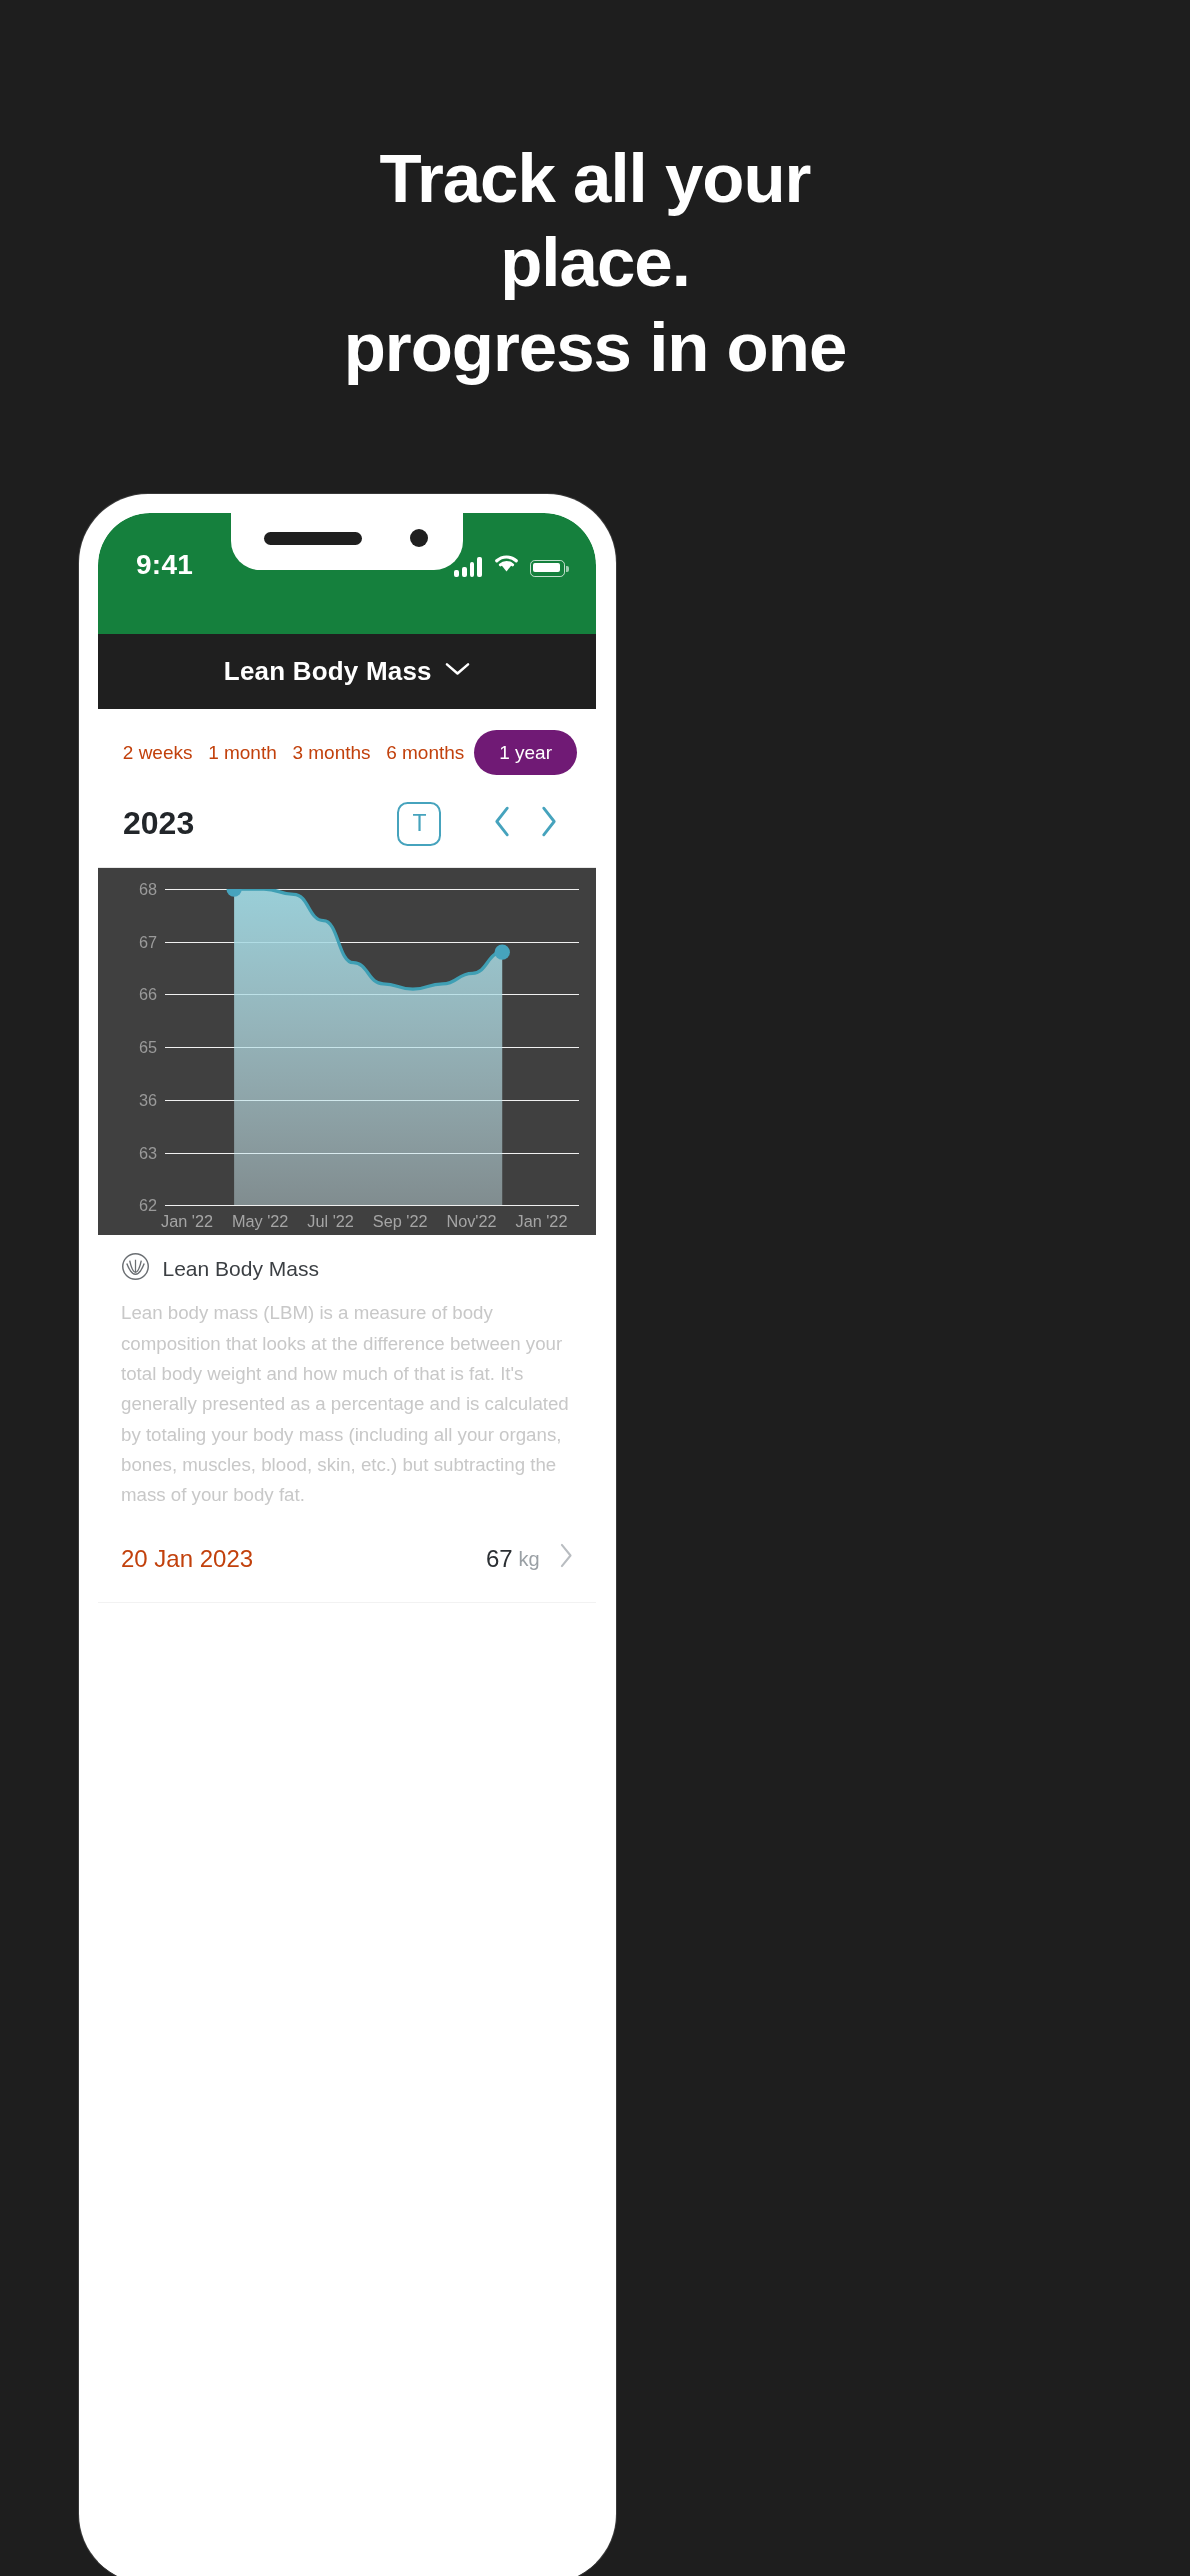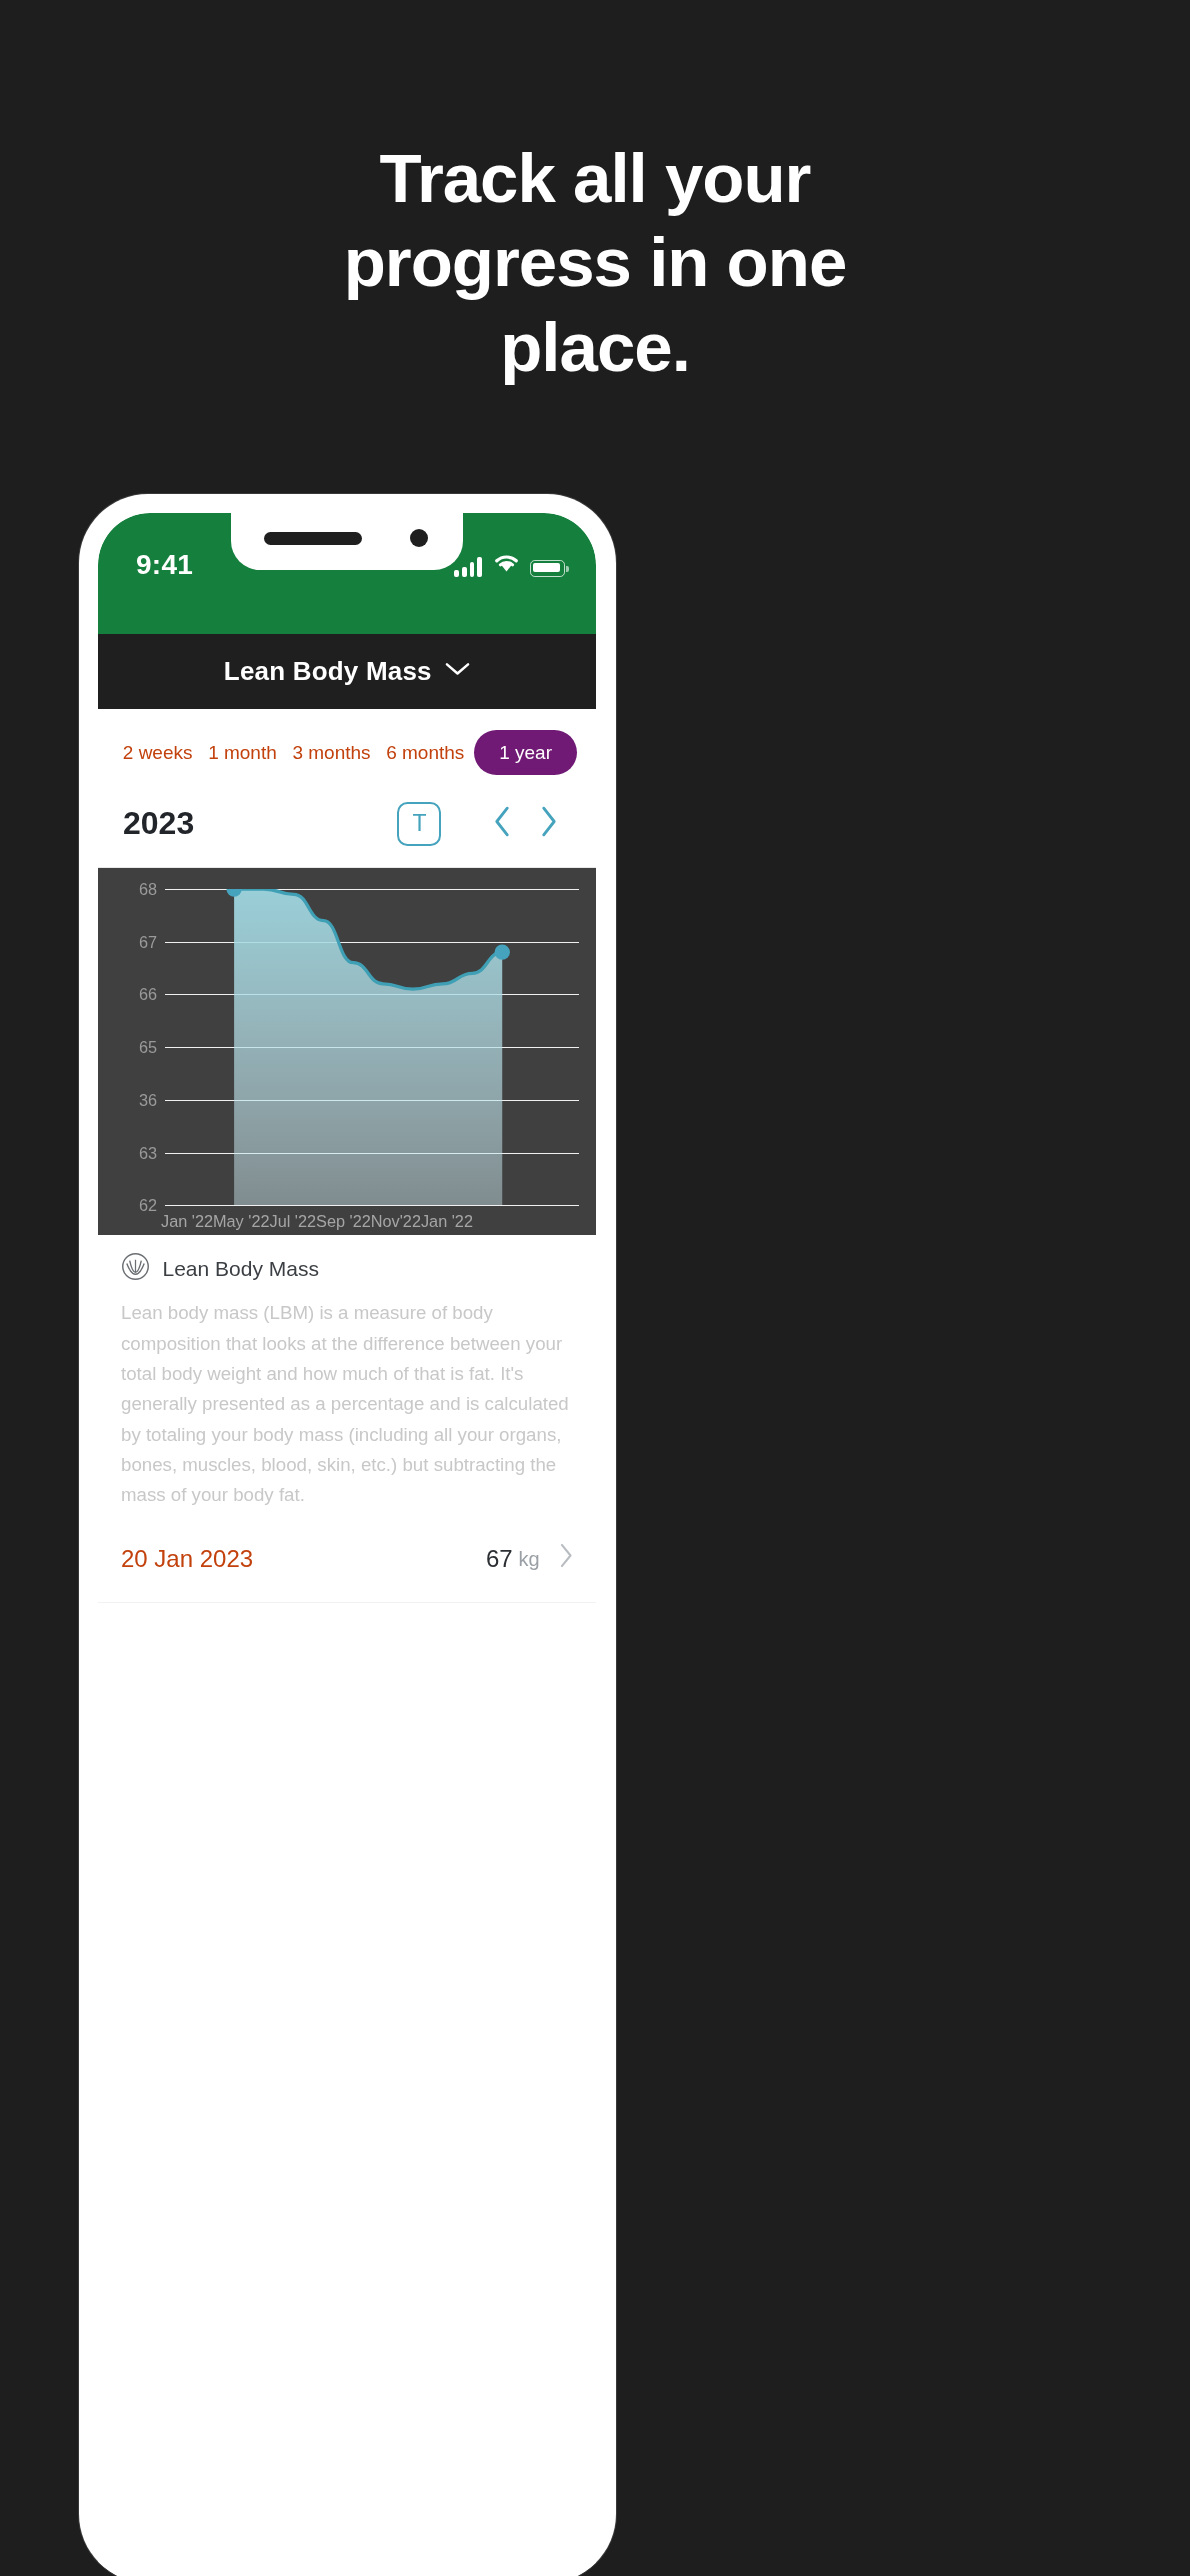--- a/index.html
+++ b/index.html
@@ -171,21 +171,21 @@
     text-align:right;
     font-size:16.3px; color:#9a9a9a;
     transform:translateY(-50%);
   }
   .gridline {
     position:absolute; left:50px; right:0;
     height:1px; background:#f0f0f0;
   }
   #svgchart { position:absolute; left:50px; top:0; }
   #xaxis {
-    display:flex; justify-content:flex-start;
+    display:flex; justify-content:space-between;
     padding:7.7px 11.5px 0 46px;
   }
   .xlab { font-size:16.3px; color:#a5a5a5; }
 
   
   #info { padding:17px 23px 5.8px 23px; }
   #info-head { display:flex; align-items:center; gap:12.5px; margin-bottom:13.4px; }
   #info-title { font-size:21px; color:#3b3f43; }
   #info-body {
     font-size:18.7px;
@@ -207,22 +207,22 @@
   .row-date { flex:1; font-size:24px; color:#c2410c; }
   .row-val { font-size:24px; color:#2b2f33; }
   .row-unit { font-size:20px; color:#9aa0a5; margin-left:5.8px; }
   .row-chev { font-size:26px; color:#b9bdc1; margin-left:19px; font-weight:300; }
 </style>
 </head>
 <body>
 
 <div id="headline">
   <span class="ln">Track all your</span>
+  <span class="ln">place.</span>
   <span class="ln">progress in one</span>
-  <span class="ln">place.</span>
 </div>
 
 <div id="phone">
   <div id="screen">
 
     <div id="statusbar">
       <div id="notch">
         <div class="speaker"></div>
         <div class="camera"></div>
       </div>

